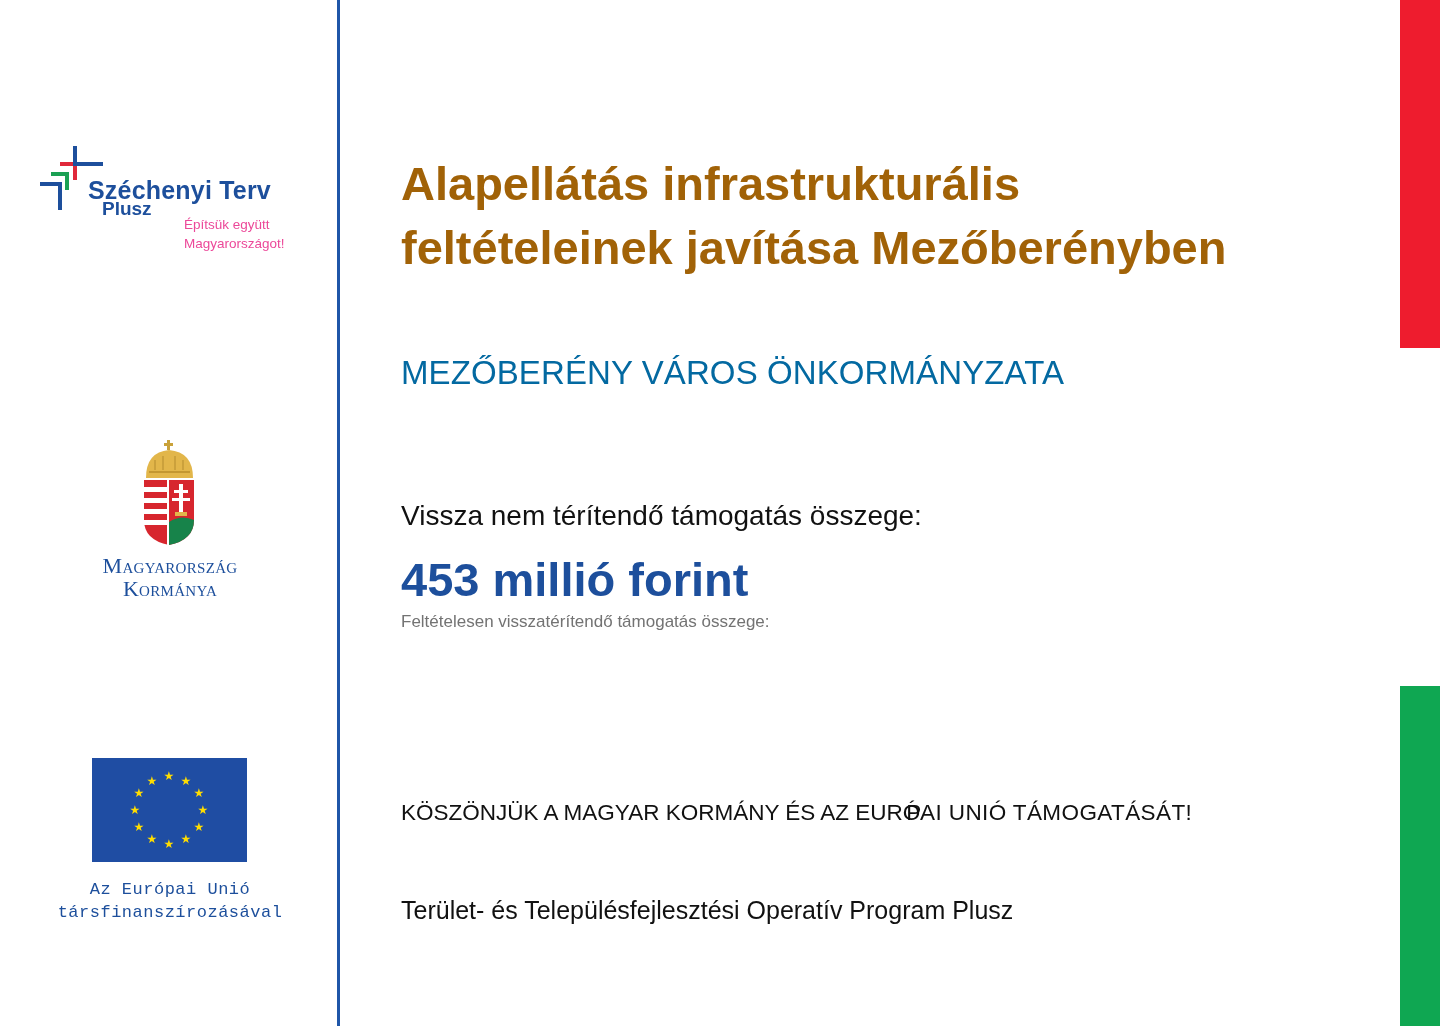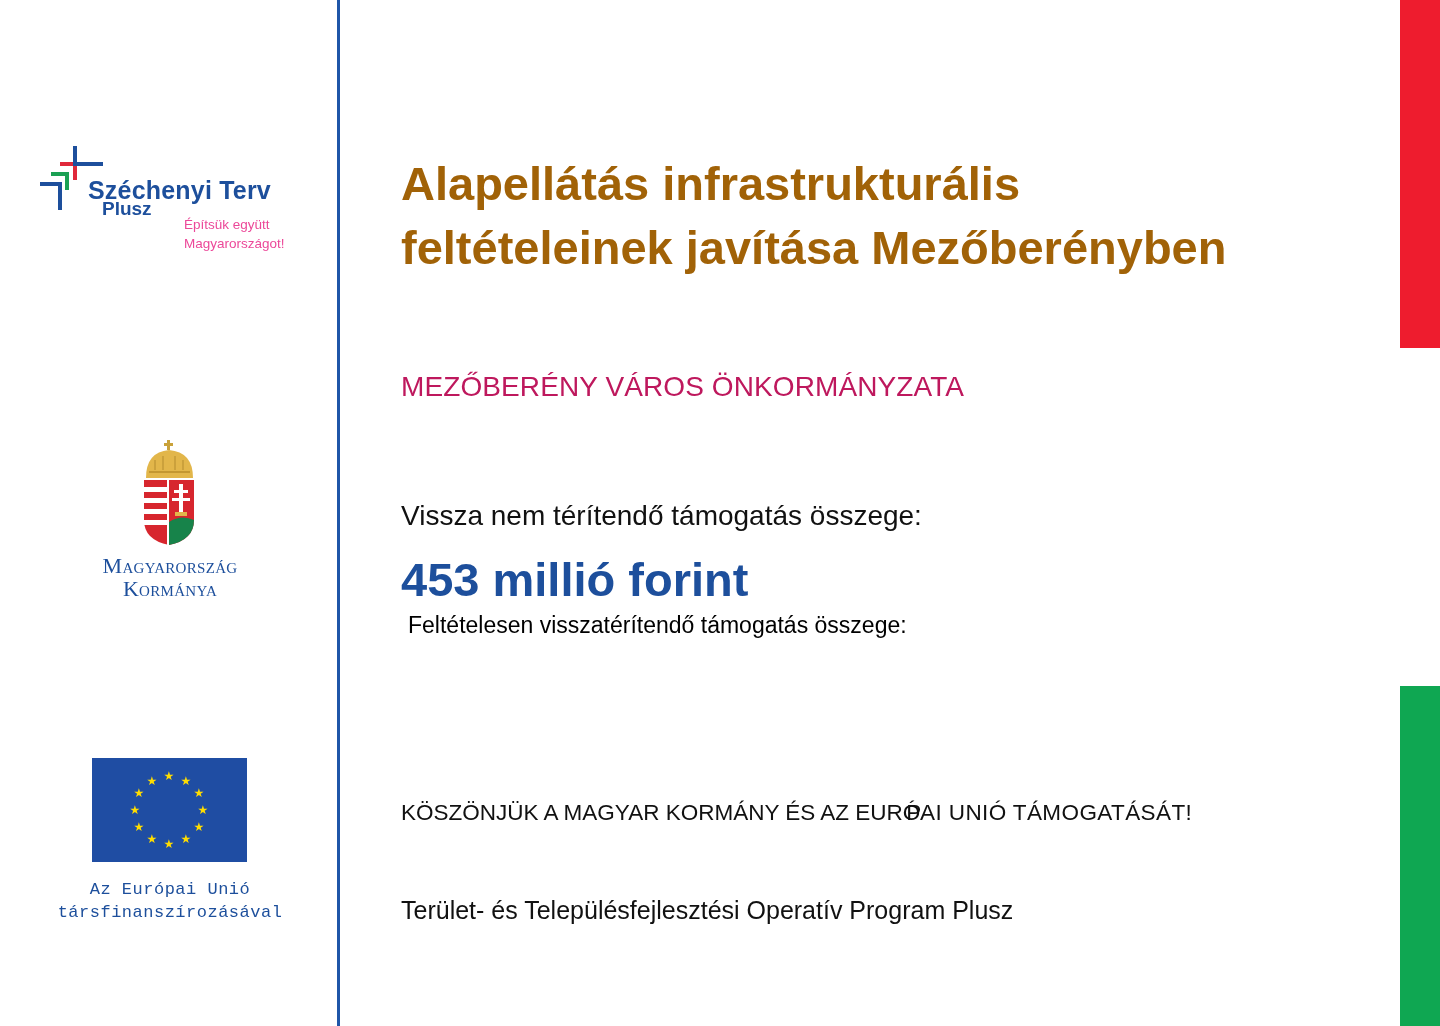--- a/index.html
+++ b/index.html
@@ -22,24 +22,24 @@
     .gov svg { position: absolute; left: 71px; top: 0; }
     .gov-text { position: absolute; left: 0; top: 114px; width: 200px; text-align: center; font-family: "Liberation Serif", serif; color: #1d4f9c; font-size: 22px; line-height: 23px; font-variant: small-caps; letter-spacing: 0.3px; }
 
     
     .eu { position: absolute; left: 55px; top: 758px; width: 230px; height: 170px; }
     .eu-flag { position: absolute; left: 37px; top: 0; width: 155px; height: 104px; background: #1f4da3; }
     .eu-text { position: absolute; left: 0; top: 120px; width: 230px; text-align: center; font-family: Liberation Mono, monospace; color: #1d4f9c; font-size: 17px; line-height: 23px; letter-spacing: 0.5px; }
 
     
     .title { position: absolute; left: 401px; top: 152px; font-weight: bold; font-size: 47px; line-height: 64px; color: #a16207; white-space: nowrap; }
-    .beneficiary { position: absolute; left: 401px; top: 371px; font-size: 28px; color: #be185d; white-space: nowrap; letter-spacing: 0.1px; }
+    .beneficiary { position: absolute; left: 401px; top: 354px; font-size: 33px; color: #0369a1; white-space: nowrap; letter-spacing: 0.1px; }
     .grant-label { position: absolute; left: 401px; top: 500px; font-size: 28px; color: #111; white-space: nowrap; }
     .grant-amount { position: absolute; left: 401px; top: 552px; font-weight: bold; font-size: 47px; color: #1d4f9c; white-space: nowrap; }
-    .cond-label { position: absolute; left: 401px; top: 612px; font-size: 23px; color: #000000; white-space: nowrap; margin-left: 7px; }
+    .cond-label { position: absolute; left: 401px; top: 612px; font-size: 17px; color: #737373; white-space: nowrap; }
     .thanks { position: absolute; left: 401px; top: 800px; font-size: 22.5px; color: #111; white-space: nowrap; }
     .program { position: absolute; left: 401px; top: 896px; font-size: 25px; color: #111; white-space: nowrap; }
   </style>
 </head>
 <body>
 
 <div class="divider"></div>
 <div class="flag-red"></div>
 <div class="flag-green"></div>
 

